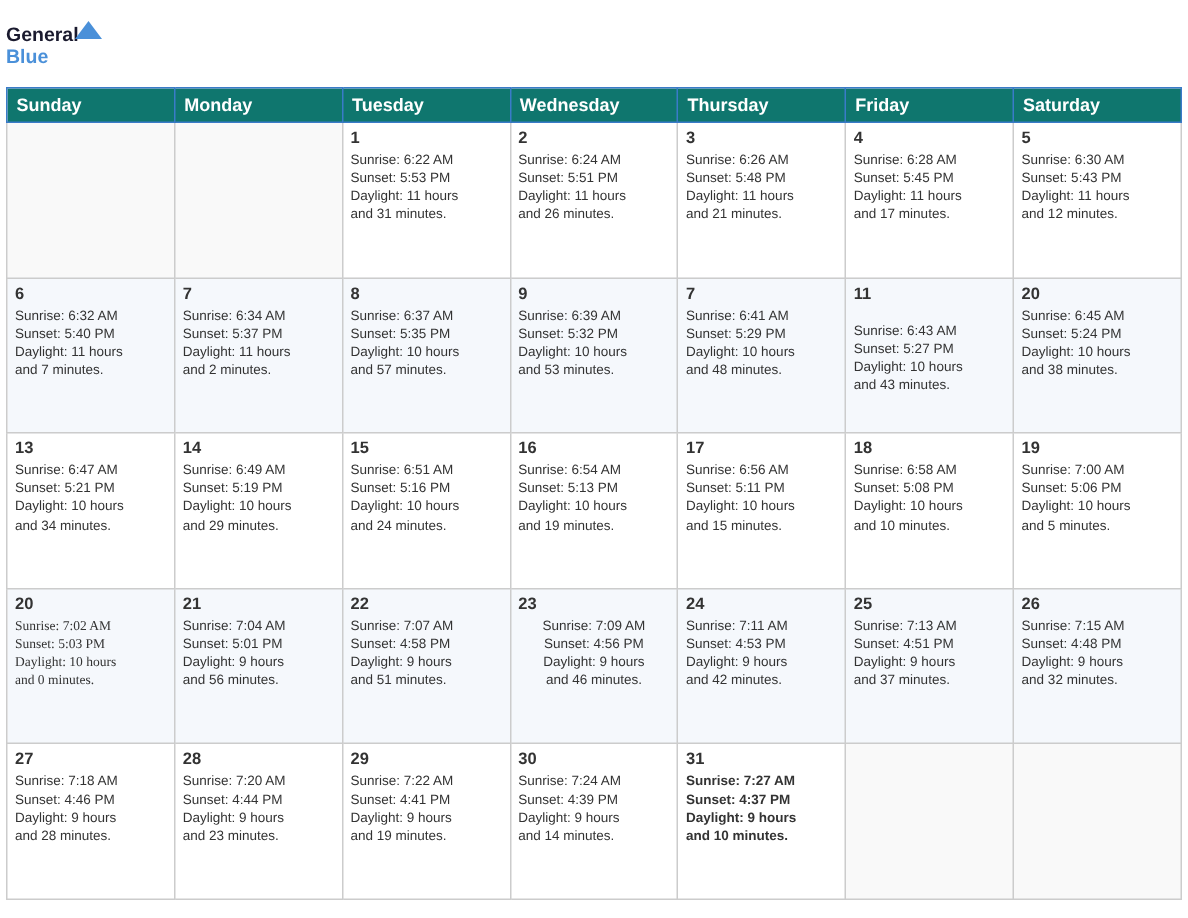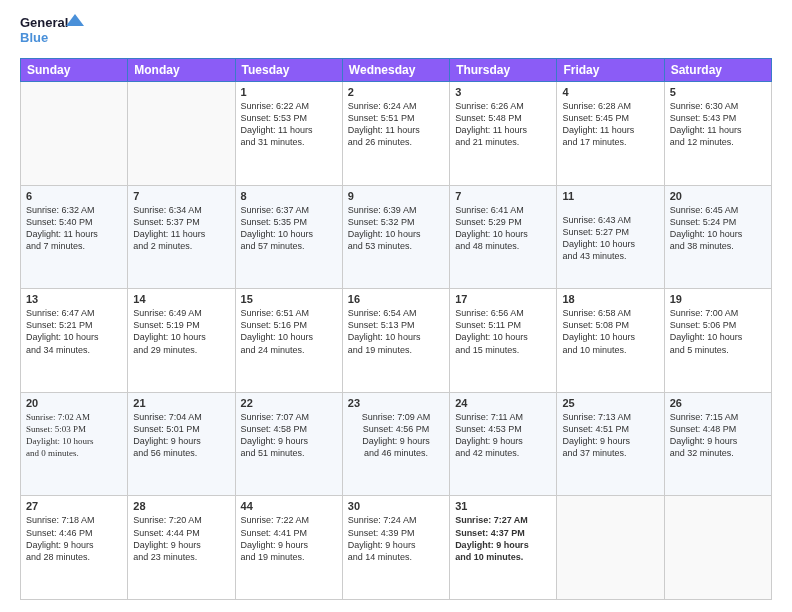--- a/index.html
+++ b/index.html
@@ -6,21 +6,21 @@
     body {
       font-family: Arial, sans-serif;
       background: #fff;
       width: 792px;
       height: 612px;
       overflow: hidden;
     }
     .container {
       width: 792px;
       height: 612px;
-      padding: 12px 20px;
+      padding: 12px 4px;
       display: flex;
       flex-direction: column;
     }
     .header {
       display: flex;
       justify-content: space-between;
       align-items: flex-start;
       margin-bottom: 8px;
     }
     .logo {
@@ -41,21 +41,21 @@
       color: #555;
     }
     .calendar {
       flex: 1;
       border: 1px solid #ccc;
       border-collapse: collapse;
       width: 100%;
       table-layout: fixed;
     }
     .calendar th {
-      background: #8b5cf6;
+      background: #0f766e;
       color: #fff;
       font-size: 12px;
       font-weight: bold;
       padding: 4px 6px;
       text-align: left;
       border: 1px solid #3a7bc8;
     }
     .calendar td {
       vertical-align: top;
       padding: 4px 5px;
@@ -315,21 +315,21 @@
 and 28 minutes.</div>
           </td>
           <td>
             <span class="day-num">28</span>
             <div class="cell-text" style="white-space: pre-line;">Sunrise: 7:20 AM
 Sunset: 4:44 PM
 Daylight: 9 hours
 and 23 minutes.</div>
           </td>
           <td>
-            <span class="day-num">44</span>
+            <span class="day-num">29</span>
             <div class="cell-text" style="white-space: pre-line;">Sunrise: 7:22 AM
 Sunset: 4:41 PM
 Daylight: 9 hours
 and 19 minutes.</div>
           </td>
           <td>
             <span class="day-num">30</span>
             <div class="cell-text" style="white-space: pre-line;">Sunrise: 7:24 AM
 Sunset: 4:39 PM
 Daylight: 9 hours

